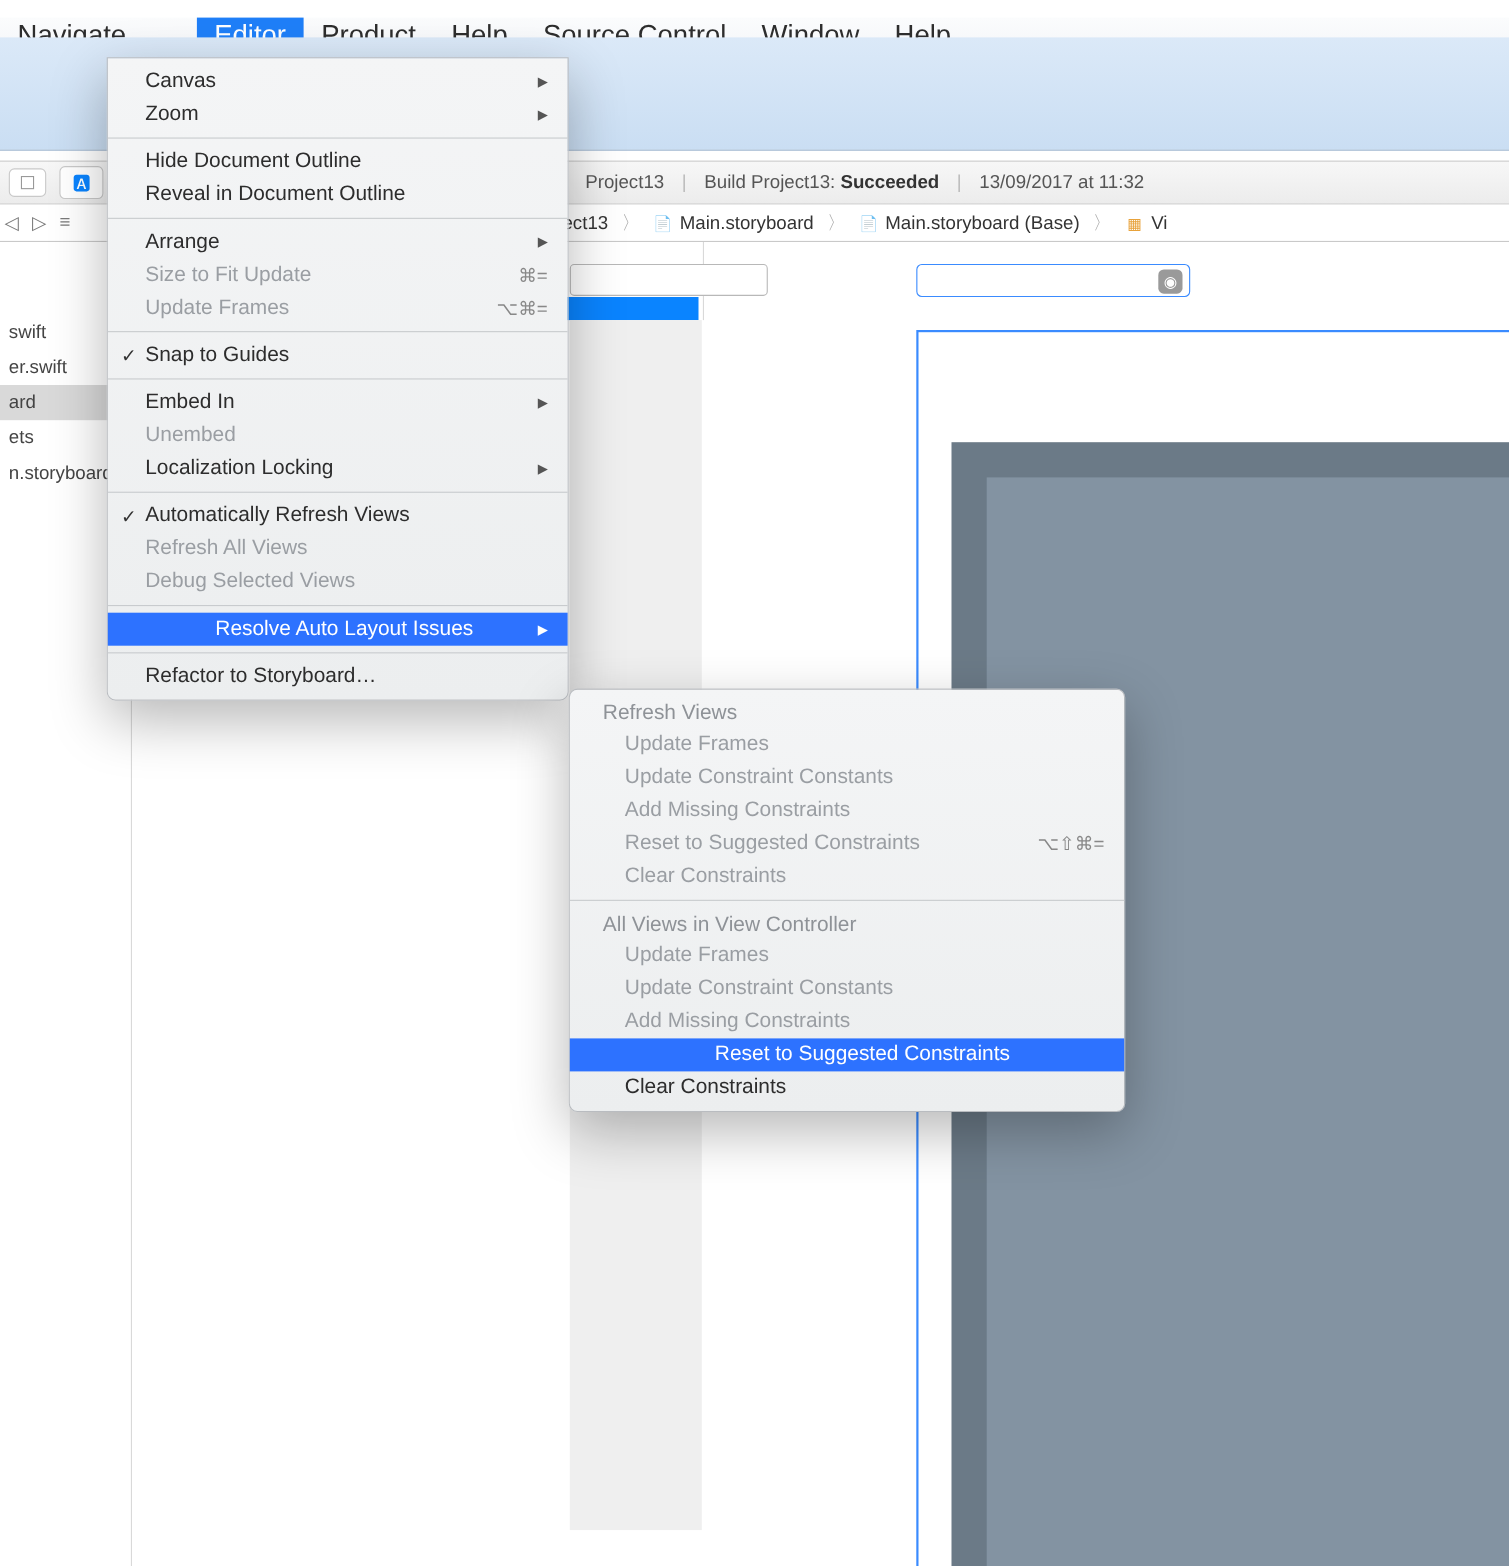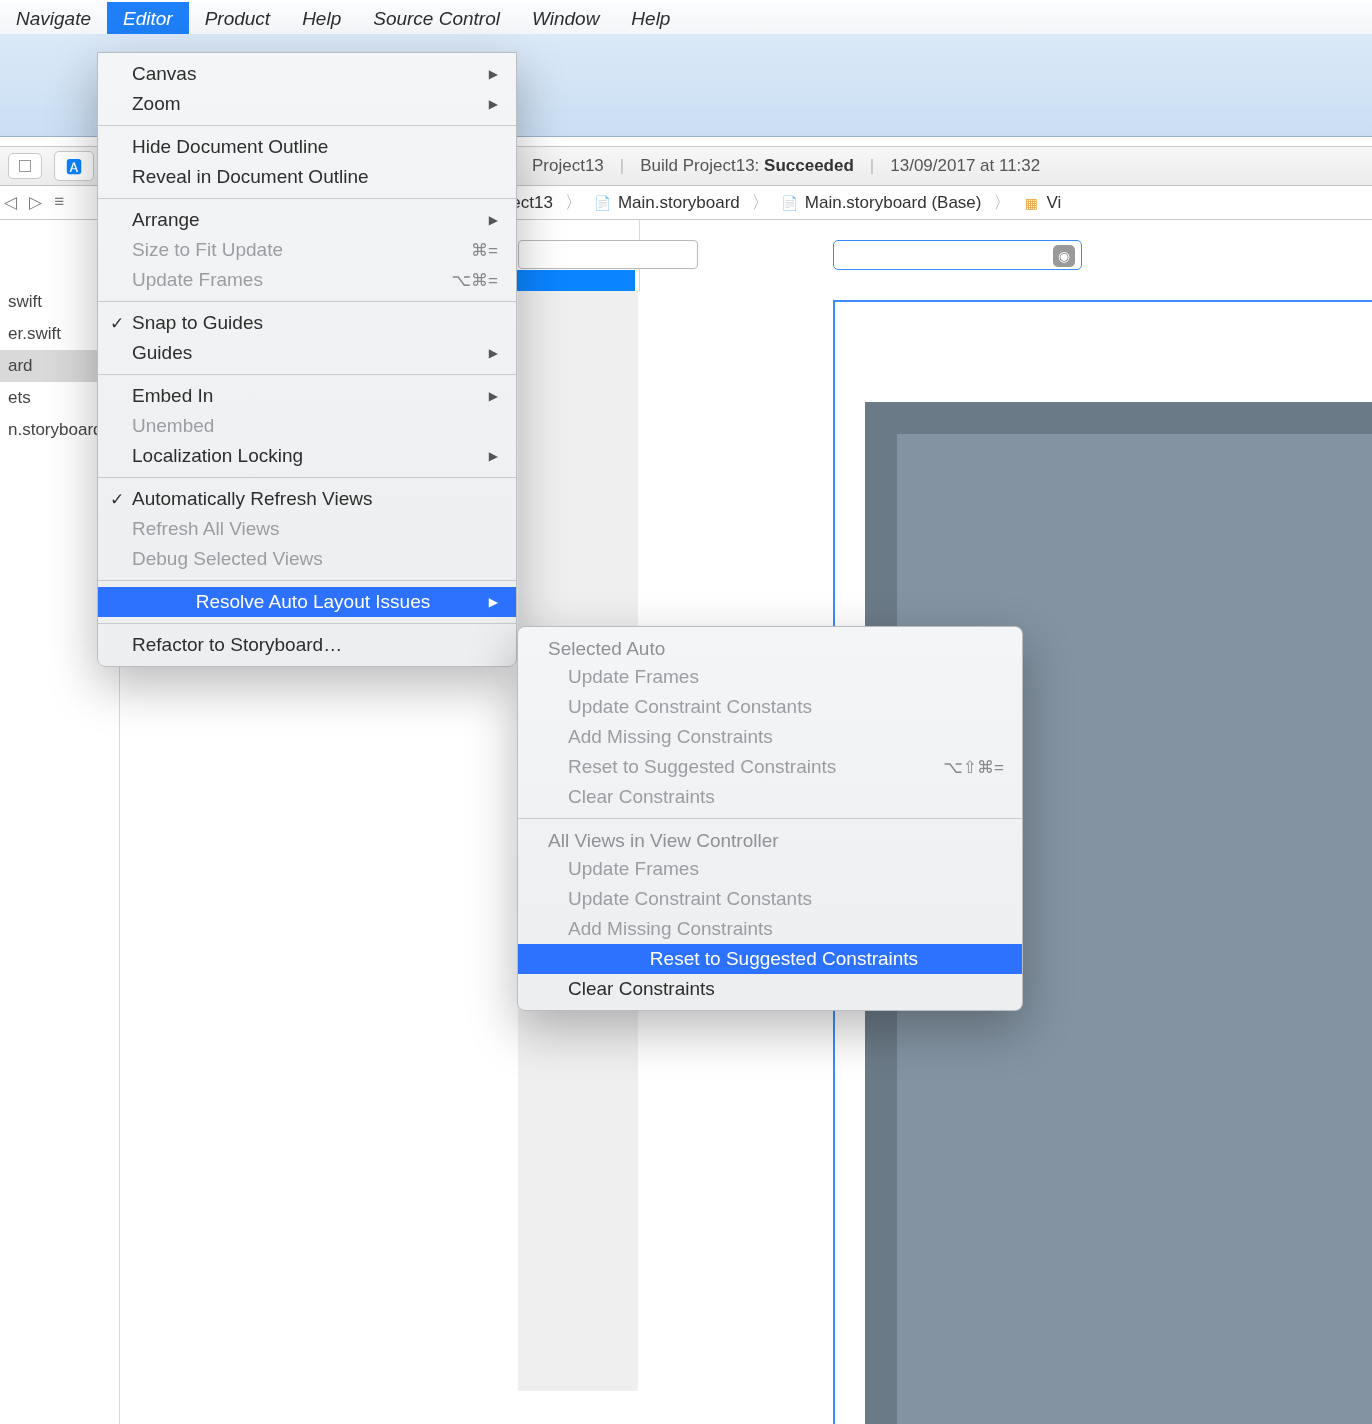--- a/index.html
+++ b/index.html
@@ -10,39 +10,39 @@
     background: #fff;
     width: 1372px;
     height: 1424px;
     overflow: hidden;
     position: relative;
   }
 
   
   .menubar {
     position: absolute;
-    top: 2px; left: 0; right: 0;
+    top: 16px; left: 0; right: 0;
     height: 34px;
     background: linear-gradient(#fbfcfd,#f4f6f9);
     border-bottom: 1px solid #d0d5dc;
     display: flex;
     align-items: stretch;
-    font-size: 19px;
+    font-size: 25px;
     color: #2d2d2d;
-    font-style: italic;
   }
   .menubar .menu-item {
     padding: 0 16px;
     display: flex;
     align-items: center;
     cursor: default;
   }
   .menubar .menu-item.active {
     background: #1f7ff8;
     color: #fff;
+    margin-left: 48px;
   }
 
   
   .banner {
     position: absolute;
     top: 34px; left: 0; right: 0;
     height: 103px;
     background: linear-gradient(#dbe9f8,#cadef3);
     border-bottom: 1px solid #9ab3ce;
   }
@@ -364,23 +364,20 @@
       <span class="short">⌘=</span>
     </div>
     <div class="item disabled">
       <span>Update Frames</span>
       <span class="short">⌥⌘=</span>
     </div>
     <div class="sep"></div>
     <div class="item checked">
       <span>Snap to Guides</span>
     </div>
-    <div class="item has-sub">
-      <span>Guides</span>
-    </div>
     <div class="sep"></div>
     <div class="item has-sub">
       <span>Embed In</span>
     </div>
     <div class="item disabled">
       <span>Unembed</span>
     </div>
     <div class="item has-sub">
       <span>Localization Locking</span>
     </div>
@@ -398,21 +395,21 @@
     <div class="item has-sub highlight">
       <span>Resolve Auto Layout Issues</span>
     </div>
     <div class="sep"></div>
     <div class="item">
       <span>Refactor to Storyboard…</span>
     </div>
   </div>
 
 <div id="submenu" class="dropdown">
-    <div class="section-header">Selected Auto</div>
+    <div class="section-header">Refresh Views</div>
     <div class="item disabled">
       <span>Update Frames</span>
     </div>
     <div class="item disabled">
       <span>Update Constraint Constants</span>
     </div>
     <div class="item disabled">
       <span>Add Missing Constraints</span>
     </div>
     <div class="item disabled">

